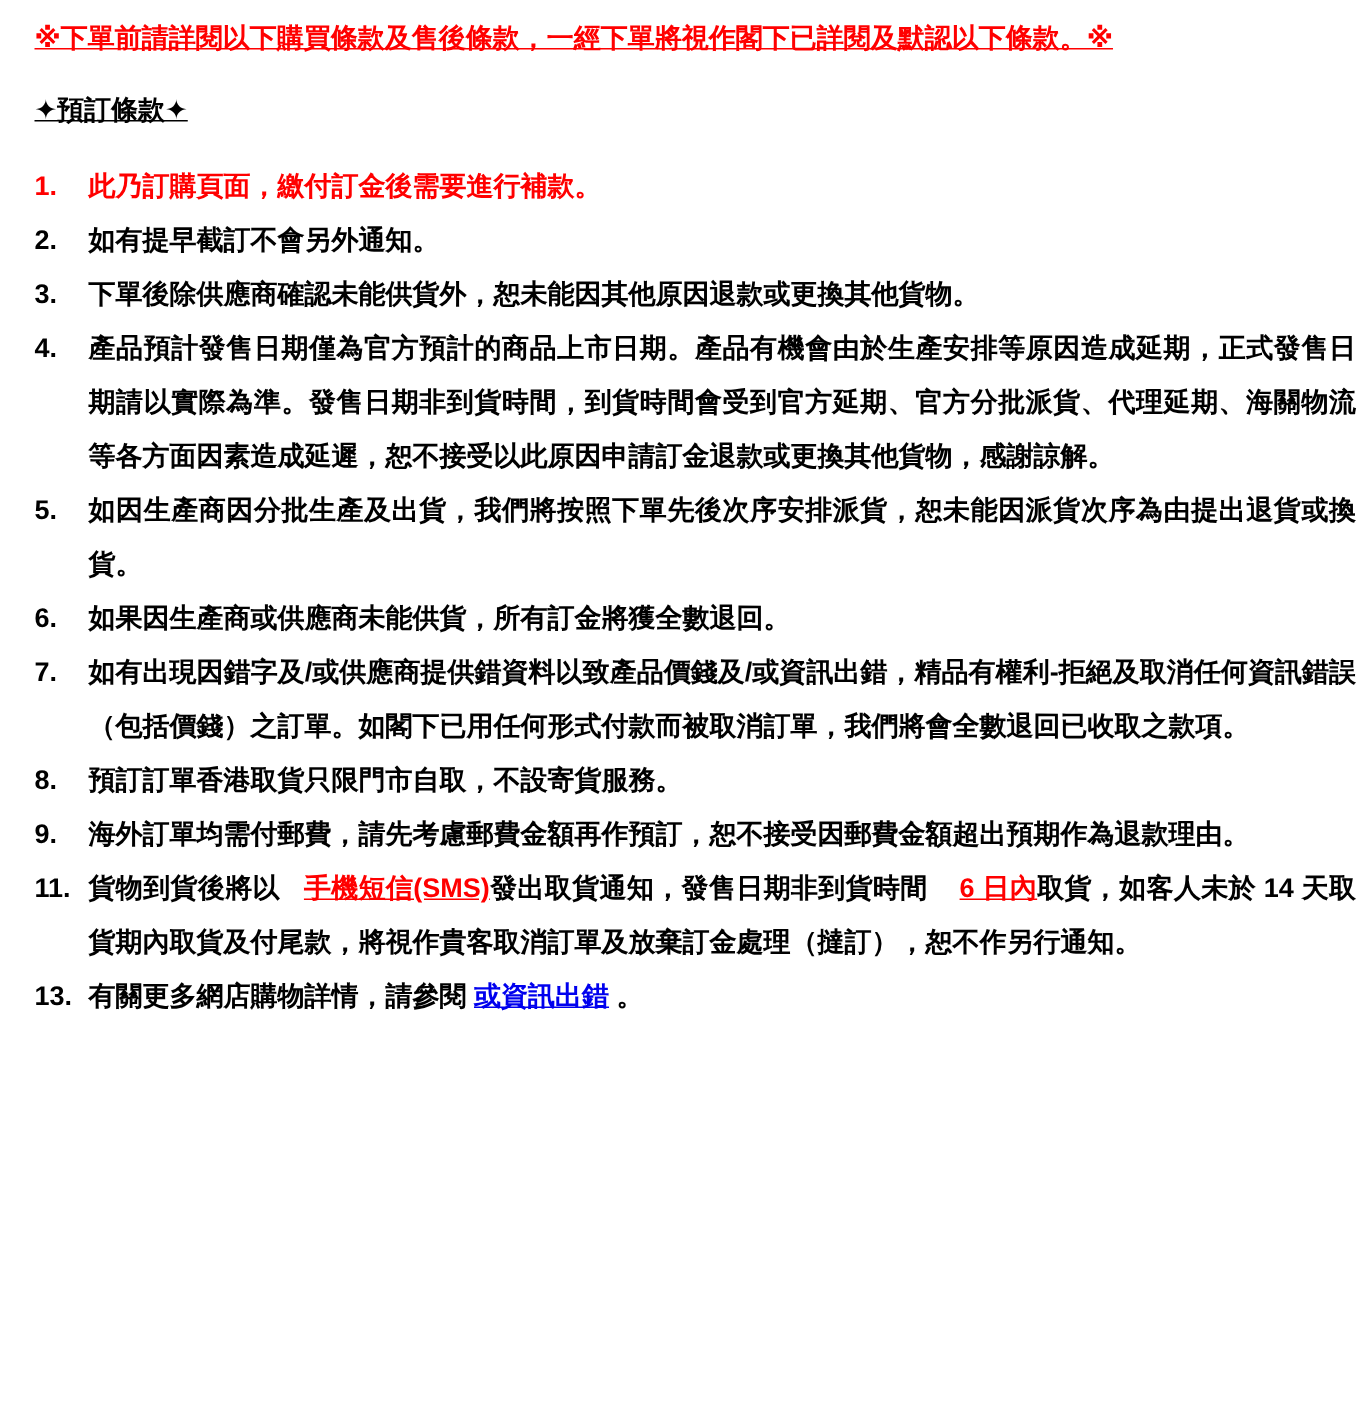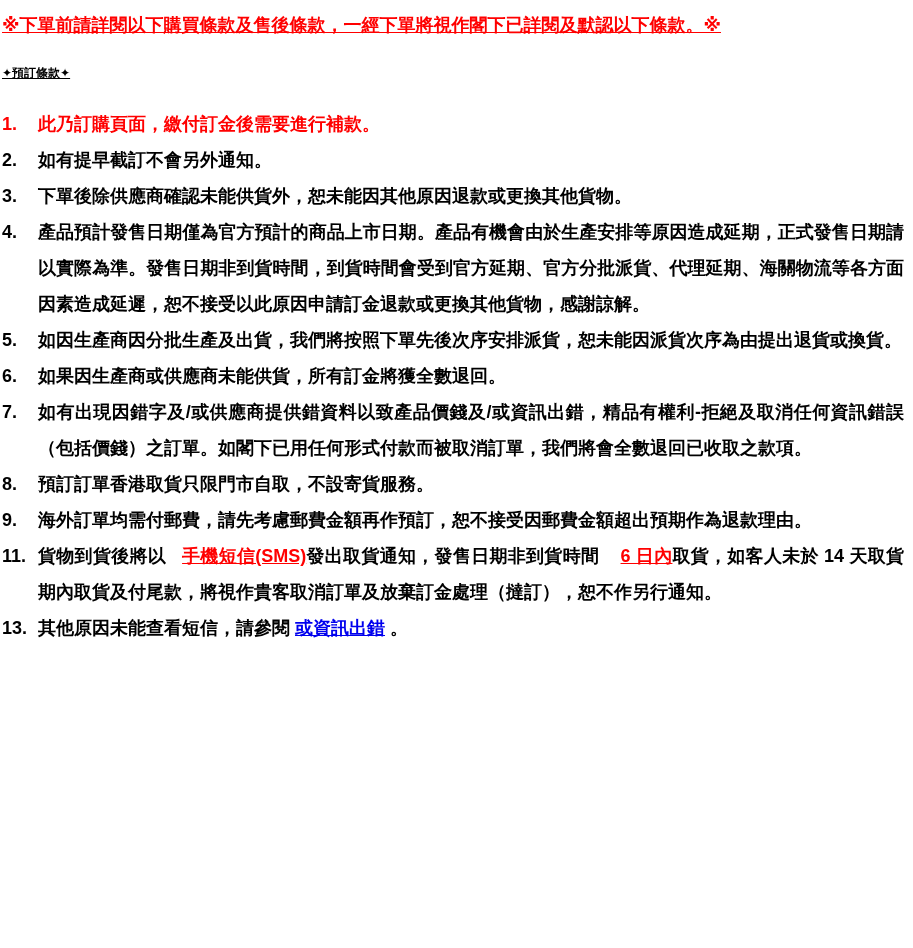--- a/index.html
+++ b/index.html
@@ -11,34 +11,34 @@
     width: 913px;
     font-family: "Liberation Sans", "DejaVu Sans", sans-serif;
     font-weight: bold;
     color: #000000;
     -webkit-font-smoothing: antialiased;
   }
   .doc {
     box-sizing: border-box;
     width: 913px;
     min-height: 948px;
-    padding: 12px 9px 10px 2px;
+    padding: 12px 9px 10px 23px;
   }
   .title {
     color: var(--red, #ff0000);
     text-decoration: underline;
     font-size: 18px;
     line-height: 26px;
     margin-bottom: 22px;
     white-space: nowrap;
   }
   .section-heading {
     color: #000000;
     text-decoration: underline;
-    font-size: 12px;
+    font-size: 18px;
     line-height: 26px;
     margin-bottom: 20px;
   }
   .terms-list {
     display: block;
   }
   .term-item {
     display: flex;
     align-items: flex-start;
     font-size: 18px;
@@ -111,16 +111,16 @@
       <div class="term-item">
         <span class="num">9.</span>
         <span class="body"><span class="seg normal">海外訂單均需付郵費，請先考慮郵費金額再作預訂，恕不接受因郵費金額超出預期作為退款理由。</span></span>
       </div>
       <div class="term-item">
         <span class="num">11.</span>
         <span class="body"><span class="seg normal">貨物到貨後將以</span><span class="seg red-underline">手機短信(SMS)</span><span class="seg normal">發出取貨通知，發售日期非到貨時間 </span><span class="seg red-underline">6 日內</span><span class="seg normal">取貨，如客人未於 14 天取貨期內取貨及付尾款，將視作貴客取消訂單及放棄訂金處理（撻訂），恕不作另行通知。</span></span>
       </div>
       <div class="term-item">
         <span class="num">13.</span>
-        <span class="body"><span class="seg normal">其他原因未能查看短信，請參閱 </span><span class="seg link">或資訊出錯</span><span class="seg normal"> 。</span></span>
+        <span class="body"><span class="seg normal">有關更多網店購物詳情，請參閱 </span><span class="seg link">或資訊出錯</span><span class="seg normal"> 。</span></span>
       </div>
     </div>
 </div>
 
 </body></html>

